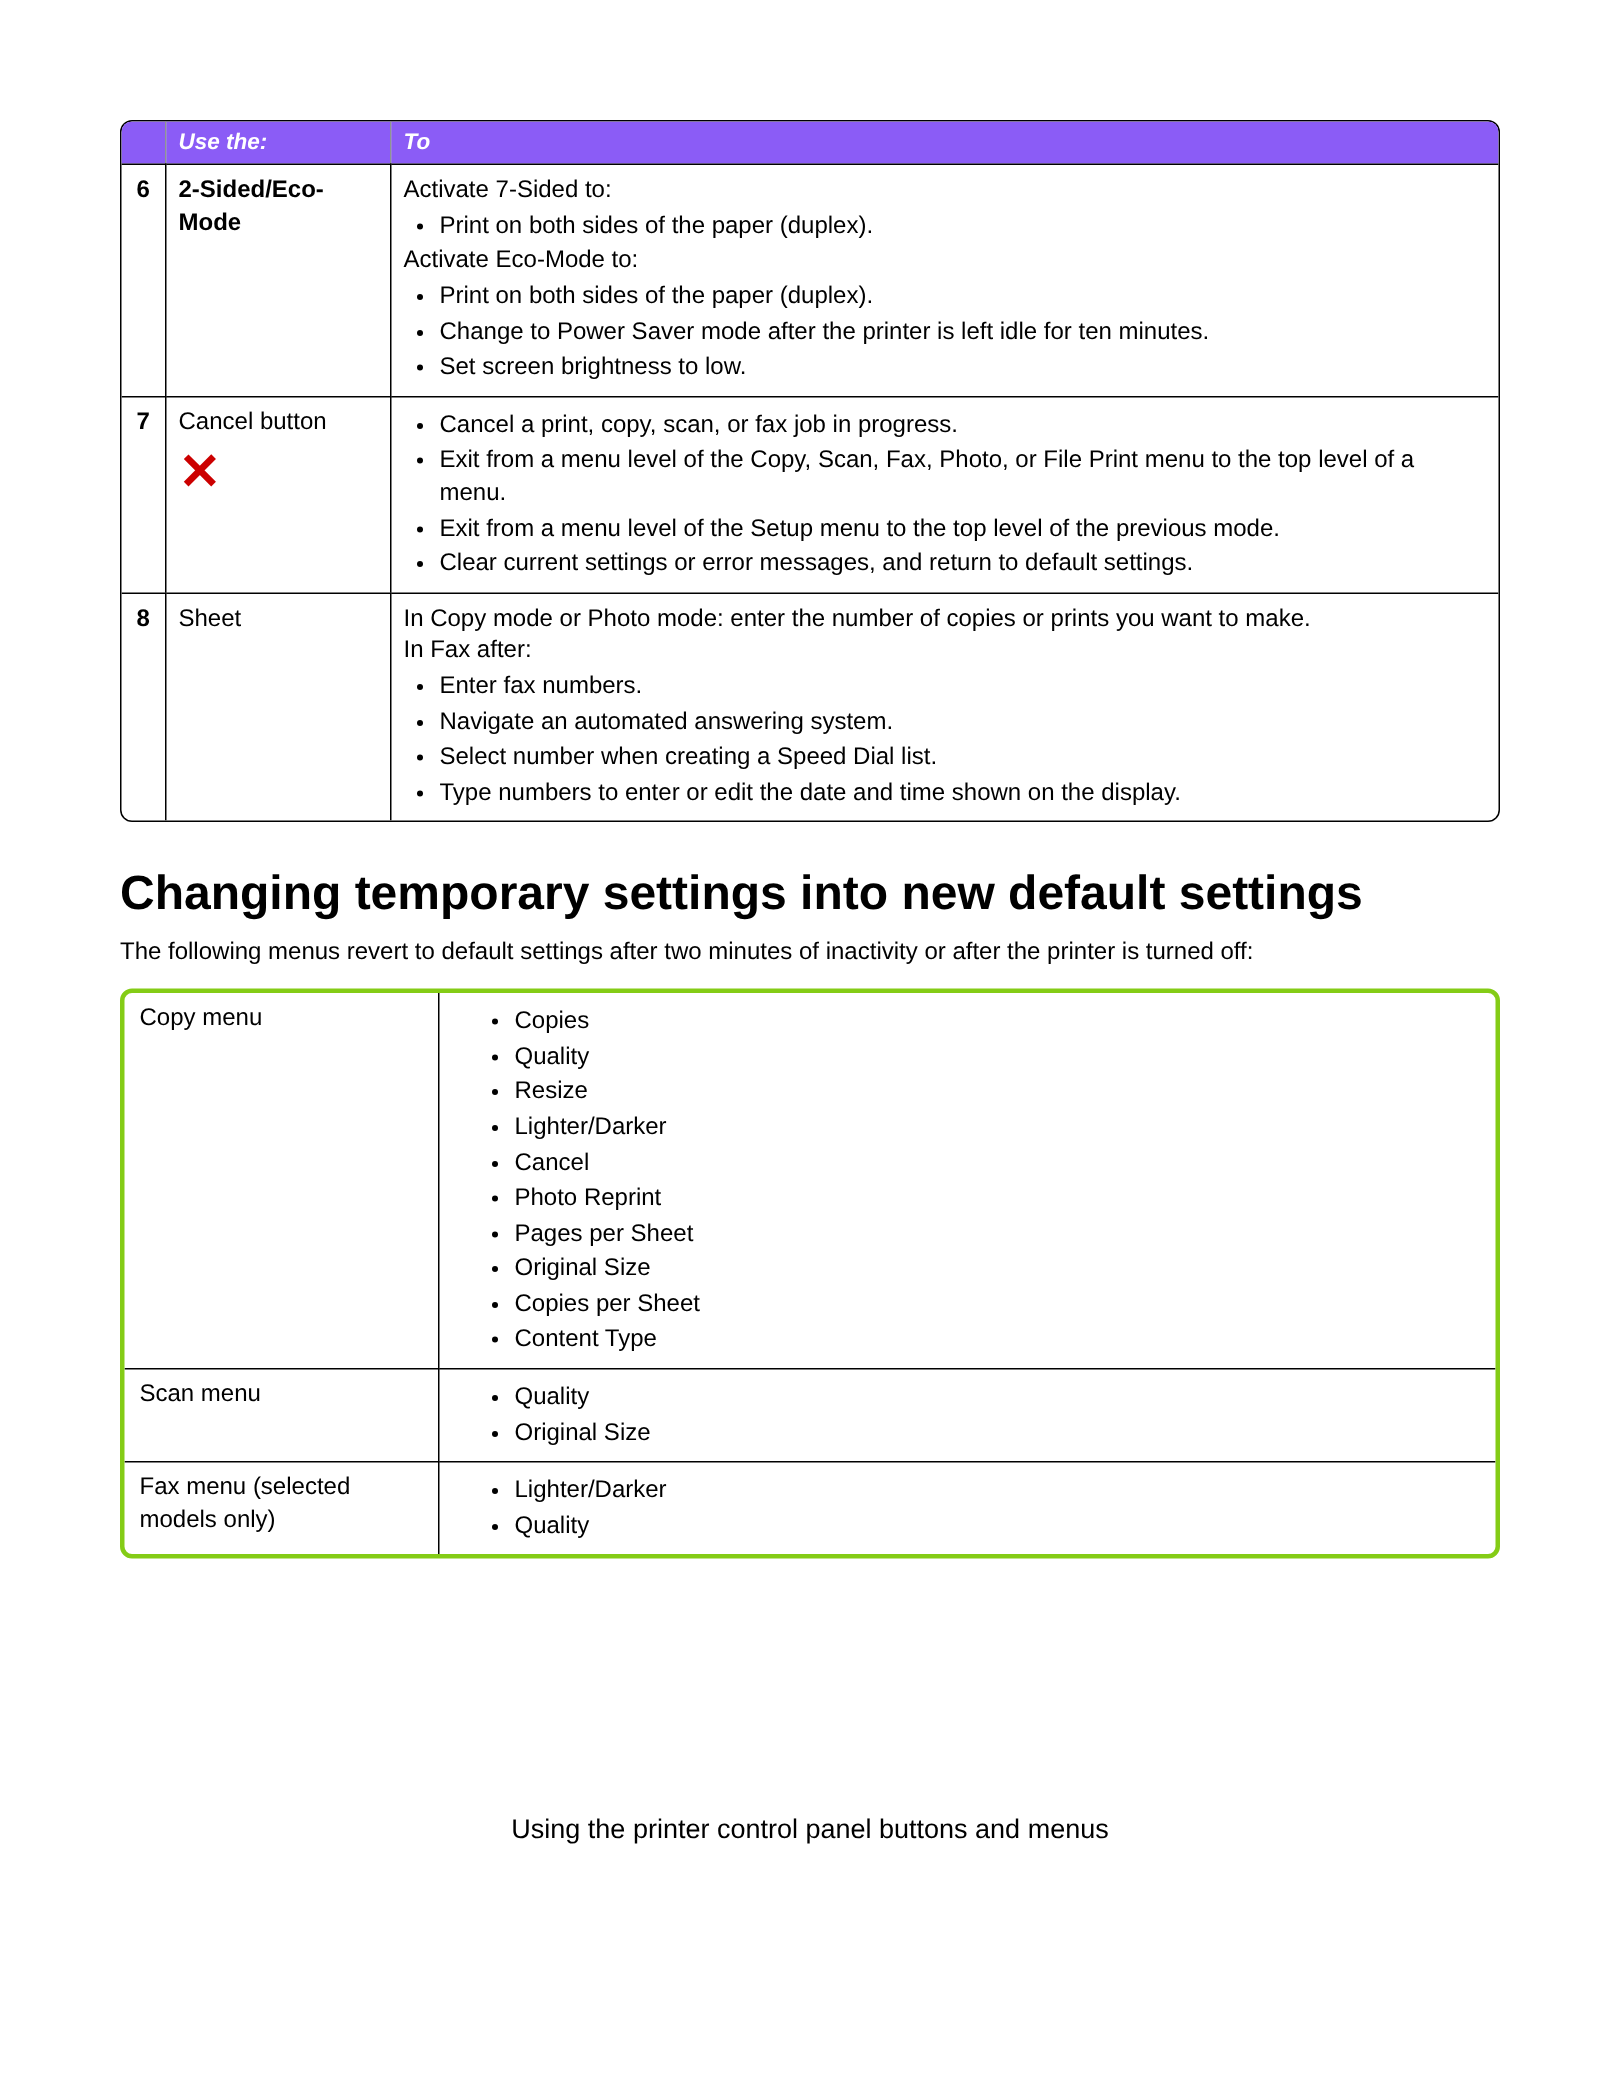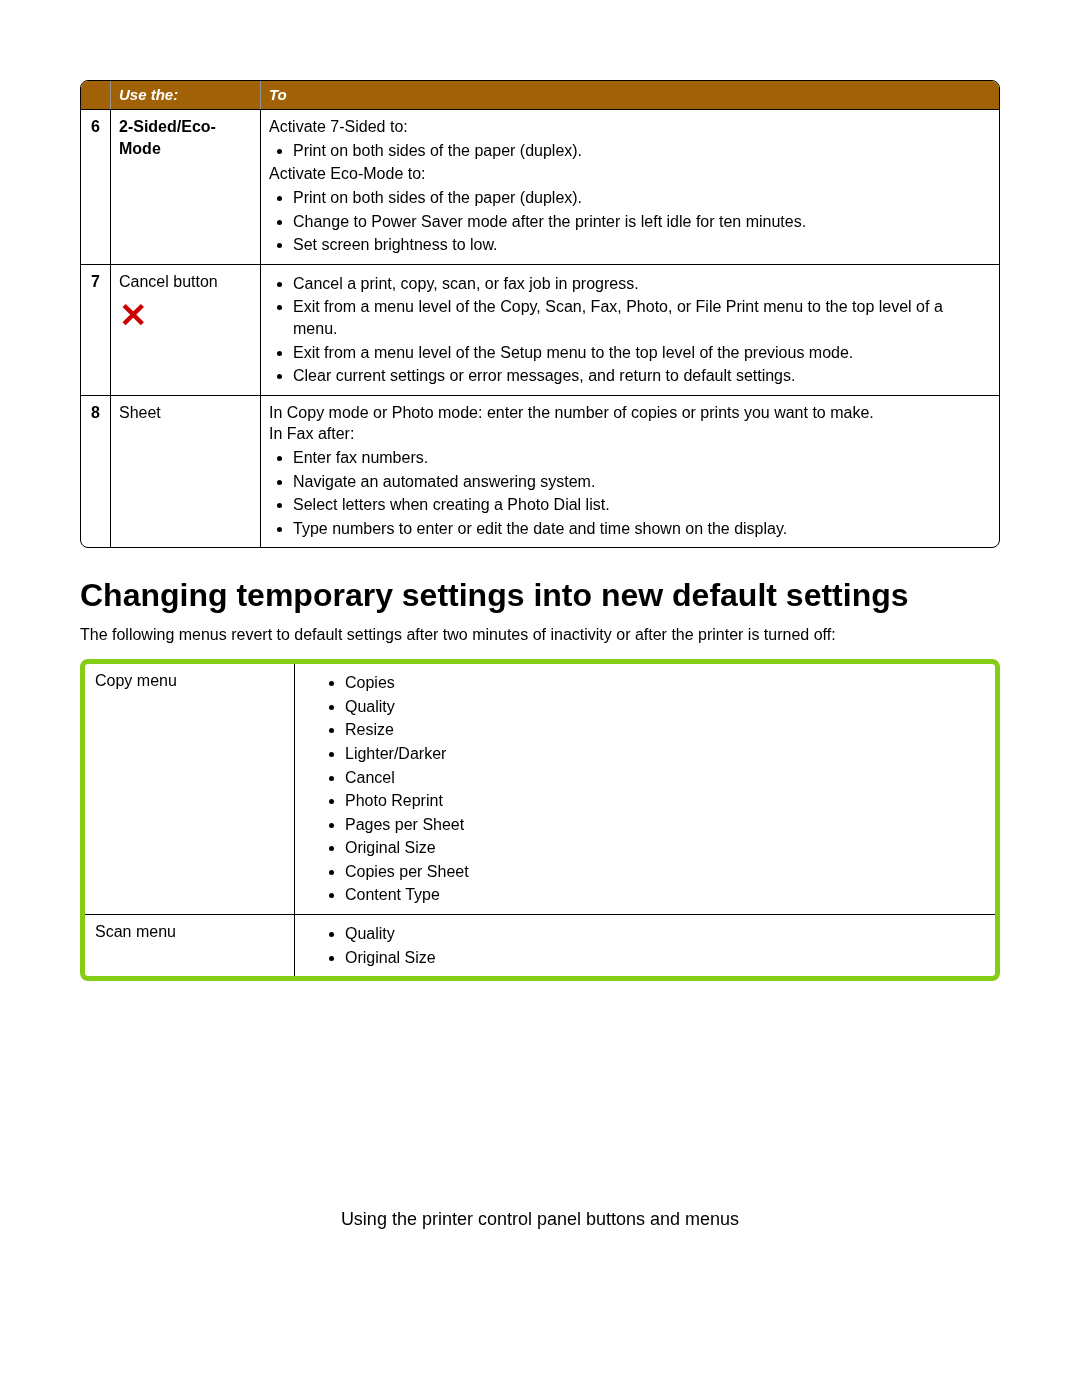--- a/index.html
+++ b/index.html
@@ -22,21 +22,21 @@
     border-collapse: separate;
     border-spacing: 0;
     width: 100%;
   }
   .tbl1 {
     border: 1px solid #000;
     border-radius: 8px;
     overflow: hidden;
   }
   .tbl1 th {
-    background: #a16207;
+    background: #8b5cf6;
     color: #fff;
     text-align: left;
     font-weight: bold;
     padding: 4px 8px;
     border-right: 1px solid #8f9691;
     font-size: 15px;
     font-style: italic;
   }
   .tbl1 th:last-child { border-right: none; text-align: left; }
   .tbl1 td {
@@ -53,21 +53,21 @@
   ul.b { margin: 2px 0 2px 0; padding-left: 24px; }
   ul.b li { margin: 2px 0; list-style: disc; }
   h2 {
     font-size: 32px;
     font-weight: bold;
     margin: 30px 0 10px 0;
     line-height: 1.1;
   }
   .intro { font-size: 16px; margin: 4px 0 14px 0; }
   .tbl2 {
-    border: 5px solid #84cc16;
+    border: 3px solid #84cc16;
     border-radius: 8px;
     overflow: hidden;
   }
   .tbl2 td {
     border-top: 1px solid #000;
     border-right: 1px solid #000;
     padding: 6px 10px;
     vertical-align: top;
     font-size: 16px;
   }
@@ -144,21 +144,21 @@
         <td class="numcol">8</td>
         <td class="usecol">
           <div>Sheet</div>
         </td>
         <td class="tocol">
           <div>In Copy mode or Photo mode: enter the number of copies or prints you want to make.</div>
           <div>In Fax after:</div>
           <ul class="b">
             <li>Enter fax numbers.</li>
             <li>Navigate an automated answering system.</li>
-            <li>Select letters when creating a Photo Dial list.</li>
+            <li>Select number when creating a Speed Dial list.</li>
             <li>Type numbers to enter or edit the date and time shown on the display.</li>
           </ul>
         </td>
       </tr>
     </tbody>
   </table>
 
   <h2>Changing temporary settings into new default settings</h2>
   <p class="intro">The following menus revert to default settings after two minutes of inactivity or after the printer is turned off:</p>
 
@@ -183,20 +183,29 @@
       </tr>
       <tr>
         <td class="menucol">Scan menu</td>
         <td>
           <ul class="b" style="padding-left:18px">
             <li>Quality</li>
             <li>Original Size</li>
           </ul>
         </td>
       </tr>
+      <tr>
+        <td class="menucol">Fax menu (selected models only)</td>
+        <td>
+          <ul class="b" style="padding-left:18px">
+            <li>Lighter/Darker</li>
+            <li>Quality</li>
+          </ul>
+        </td>
+      </tr>
     </tbody>
   </table>
 
   <div class="footer">
     <div class="footer-title">Using the printer control panel buttons and menus</div>
   </div>
 
 </div>
 
 </body></html>

